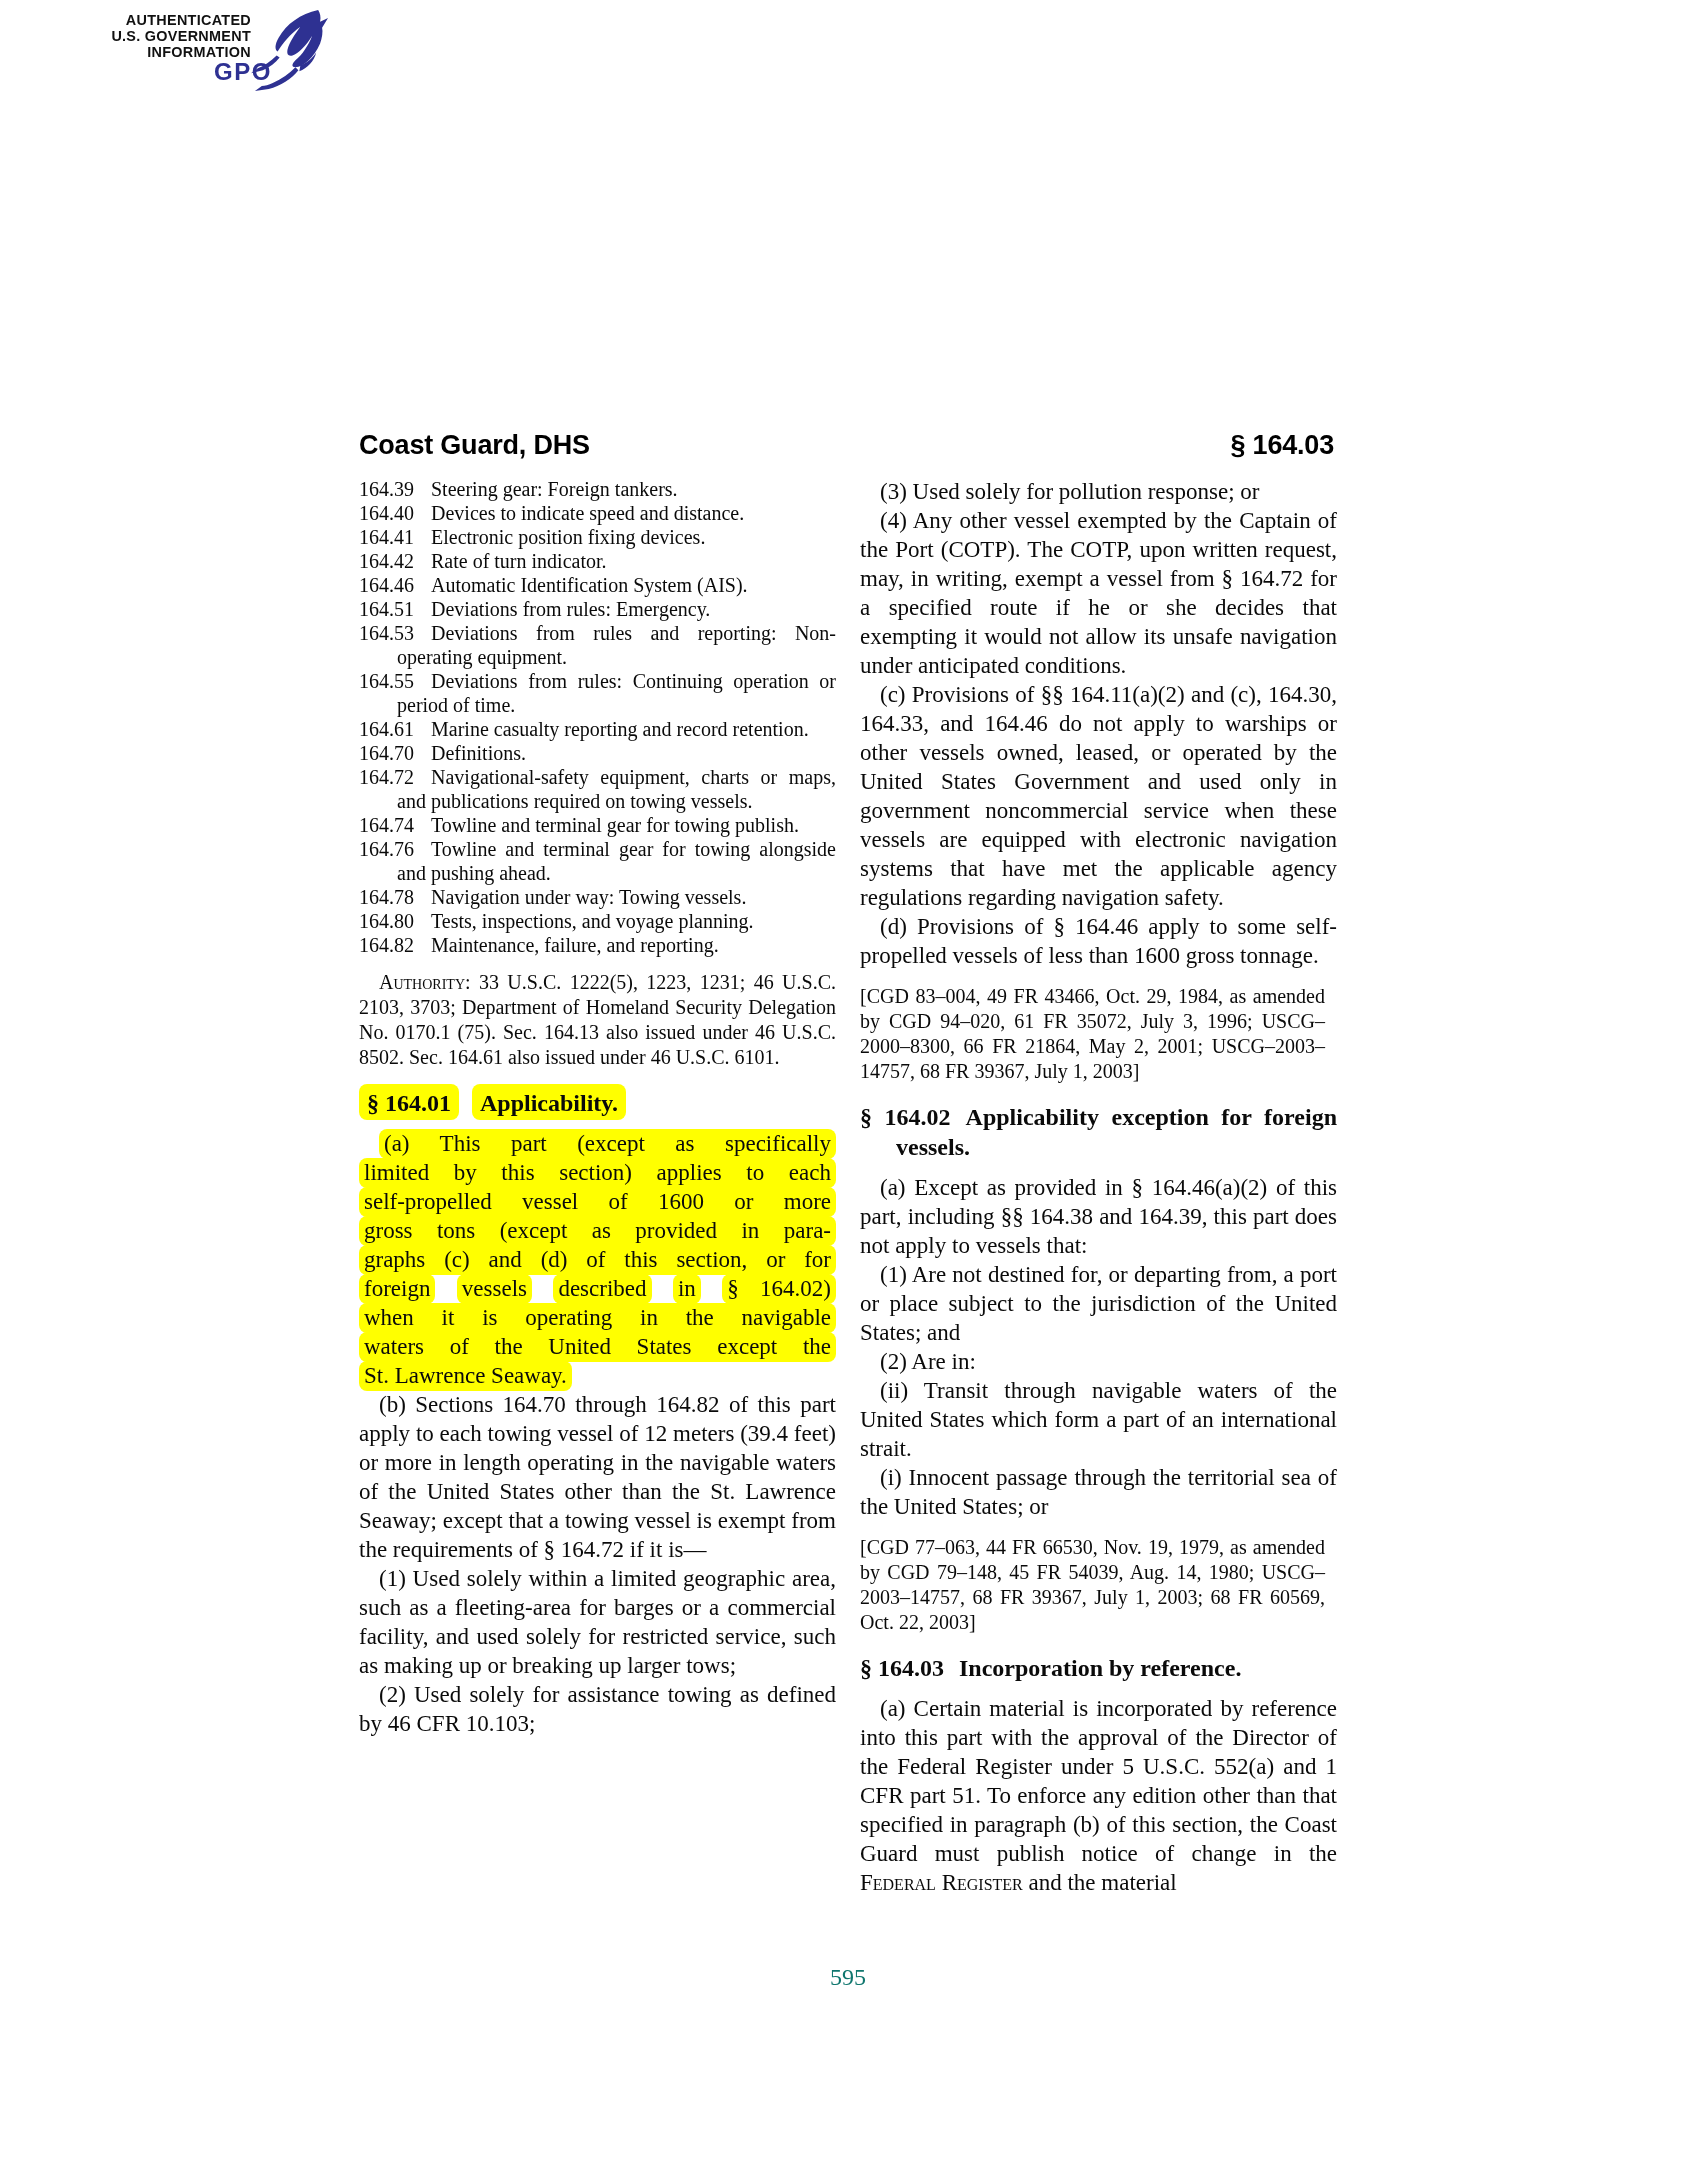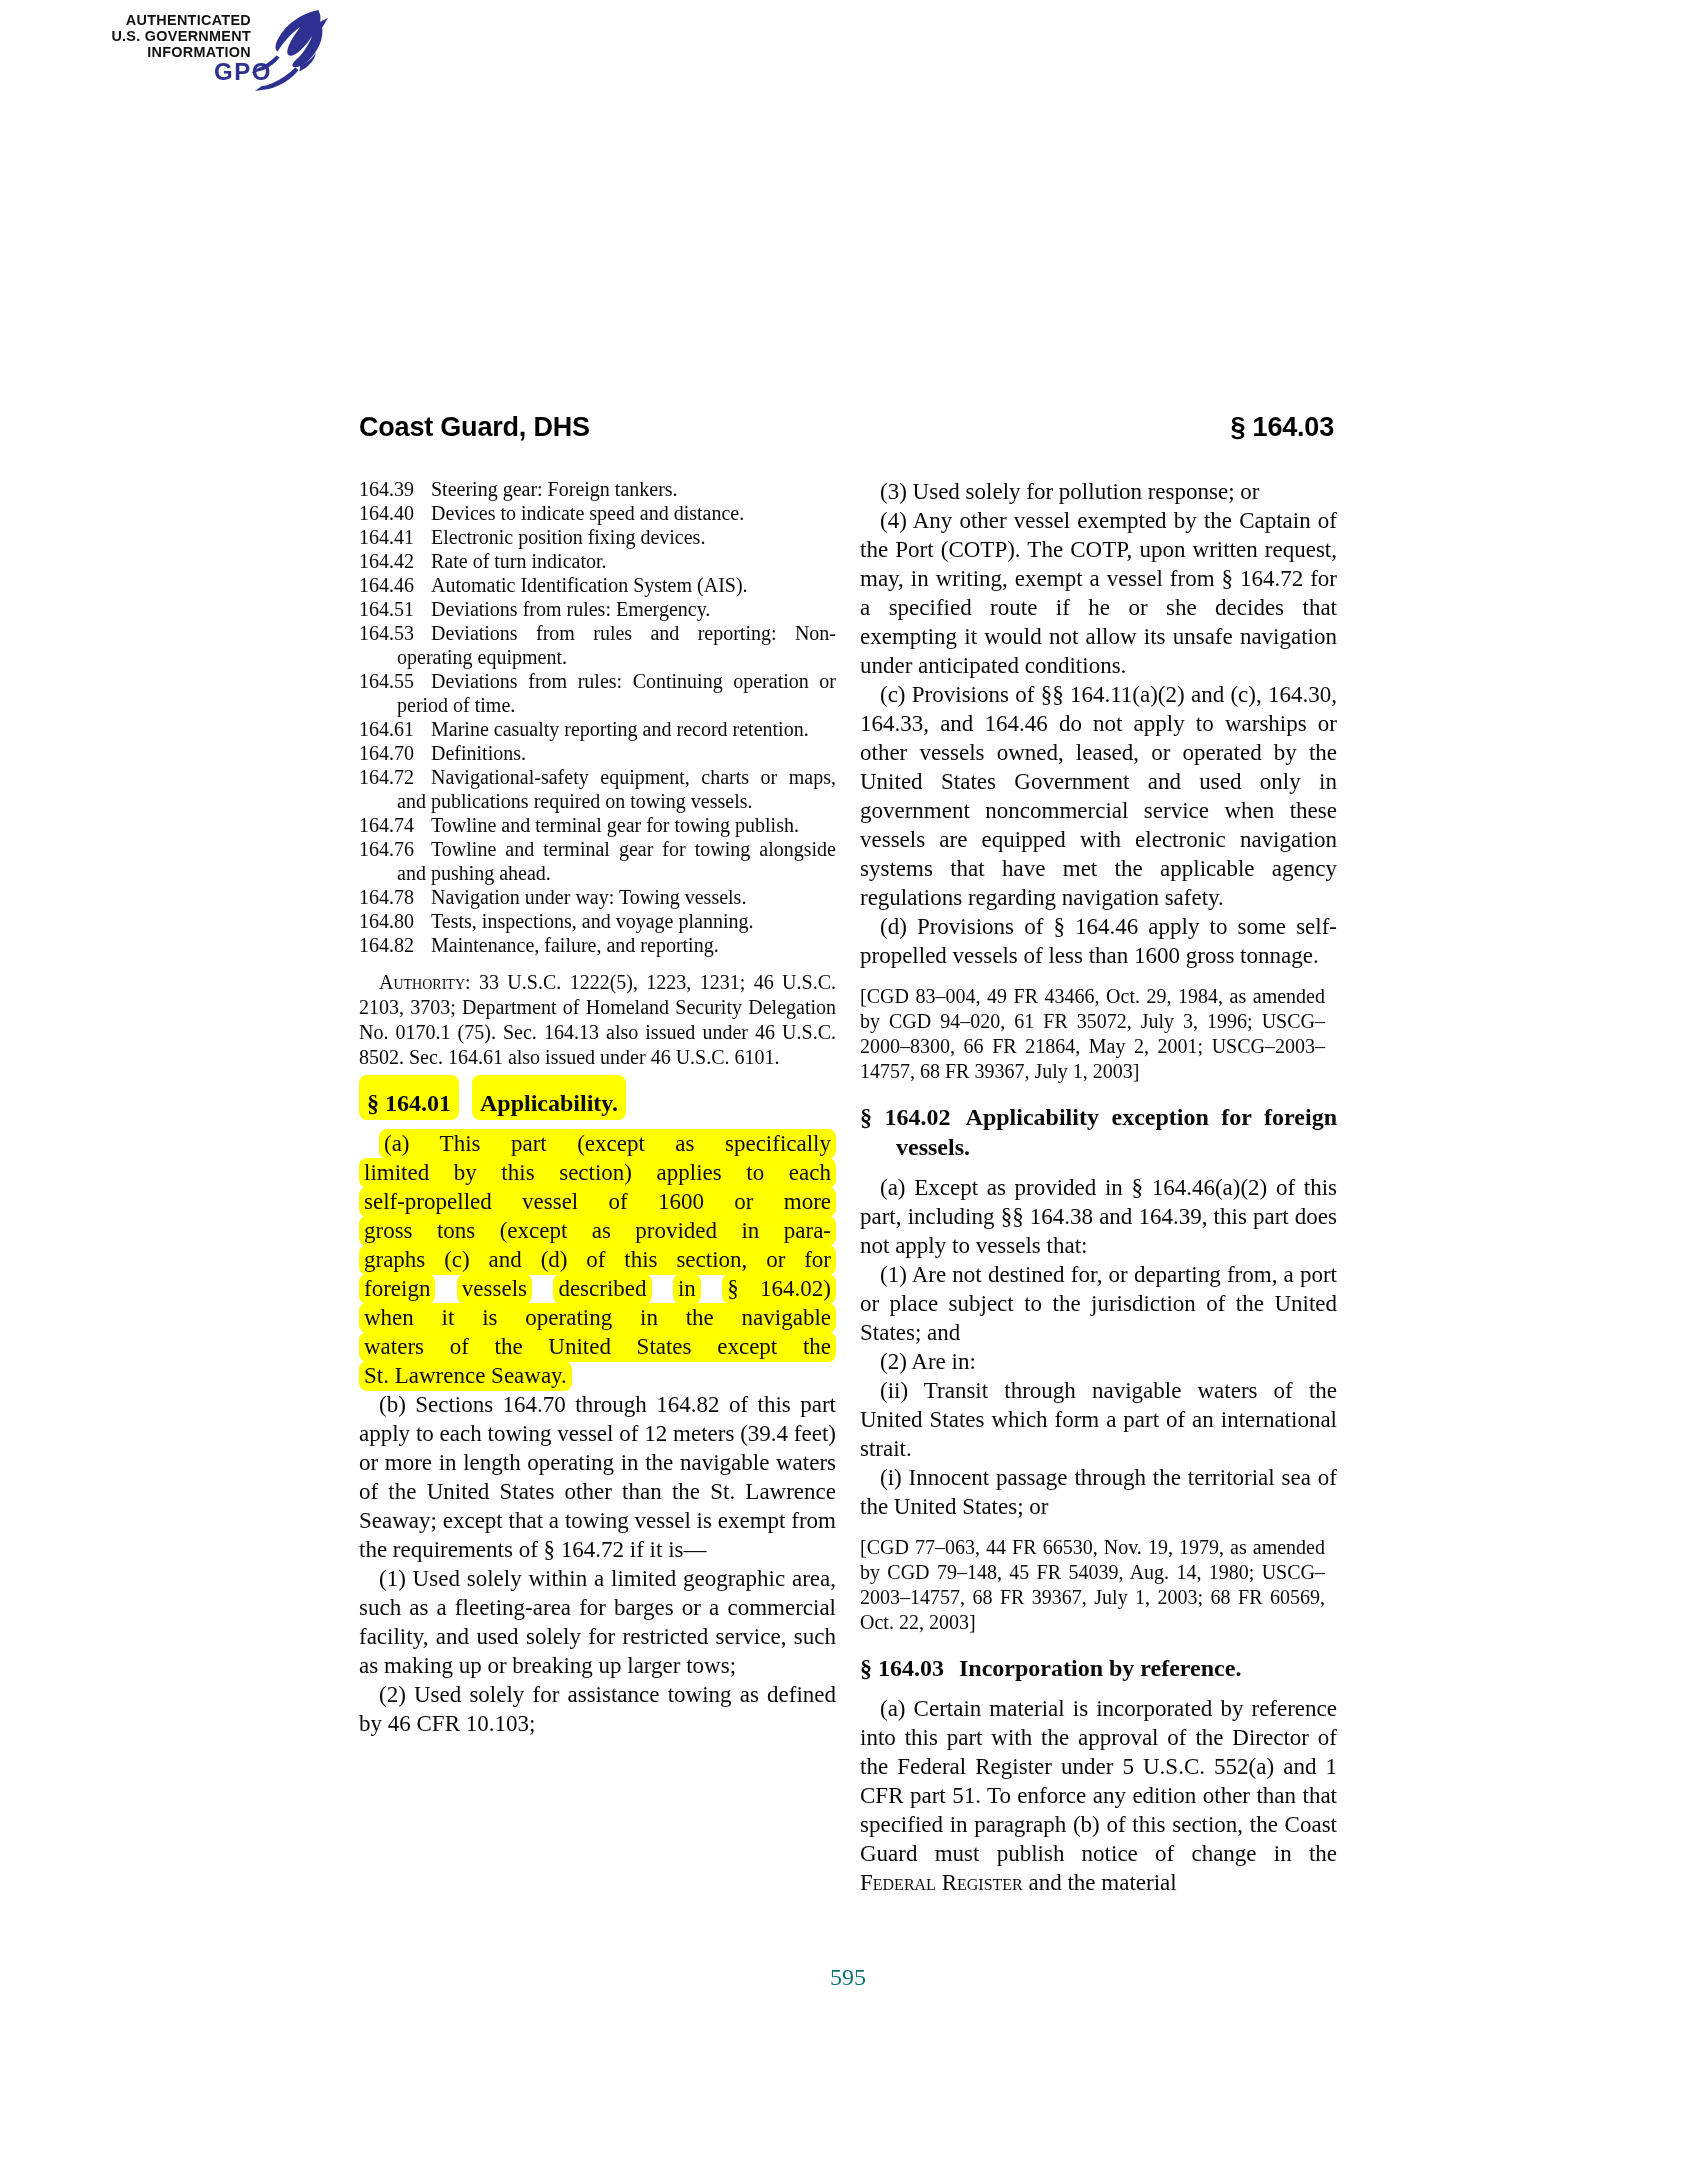--- a/index.html
+++ b/index.html
@@ -10,21 +10,21 @@
   .gpo-logo{position:absolute;left:91px;top:8px;width:267px;height:83px;}
   .gpo-lines{position:absolute;left:0;top:4px;width:160px;text-align:right;
              font-family:"Liberation Sans",sans-serif;font-weight:bold;
              font-size:14.4px;line-height:16px;letter-spacing:0.3px;color:#111;}
   .gpo-word{position:absolute;left:123px;top:50px;
             font-family:"Liberation Sans",sans-serif;font-weight:bold;
             font-size:24px;letter-spacing:1.5px;color:#2e3192;}
   .gpo-eagle{position:absolute;left:158px;top:0px;}
 
   
-  .page-header{position:absolute;left:359px;top:412px;width:975px;
+  .page-header{position:absolute;left:359px;top:430px;width:975px;
                font-family:"Liberation Sans",sans-serif;font-weight:bold;
                font-size:27px;letter-spacing:-0.2px;color:#000;}
   .ph-left{float:left;}
   .ph-right{float:right;}
 
   
   .columns{position:absolute;left:359px;top:477px;width:978px;display:flex;gap:24px;}
   .col{width:477px;font-size:23px;line-height:29px;text-align:justify;}
 
   
@@ -42,21 +42,21 @@
             padding-left:36px;text-indent:-36px;text-align:justify;}
   .sec-head .sec-num{margin-right:15px;}
 
   
   .para{margin:0;text-indent:20px;}
 
   
   .hl{background:#ffff00;border-radius:8px;padding:2px 5px 3px 5px;
       -webkit-box-decoration-break:clone;box-decoration-break:clone;}
   .hl-head{margin:18px 0 11px 0;font-weight:bold;font-size:24px;line-height:30px;}
-  .hl-head .hl{padding:15px 8px 4px 8px;}
+  .hl-head .hl{padding:6px 8px 4px 8px;}
   .hl-head .sec-num{margin-right:7px;}
   .hl-para{margin:0;}
   .hl-line{text-align:justify;text-align-last:justify;white-space:normal;}
   .hl-line.last{text-align-last:auto;}
   .hl-line.ind{text-indent:20px;}
 
   
   .folio{position:absolute;left:359px;top:1964px;width:978px;text-align:center;
          font-size:24px;color:#0f766e;}
 </style>

